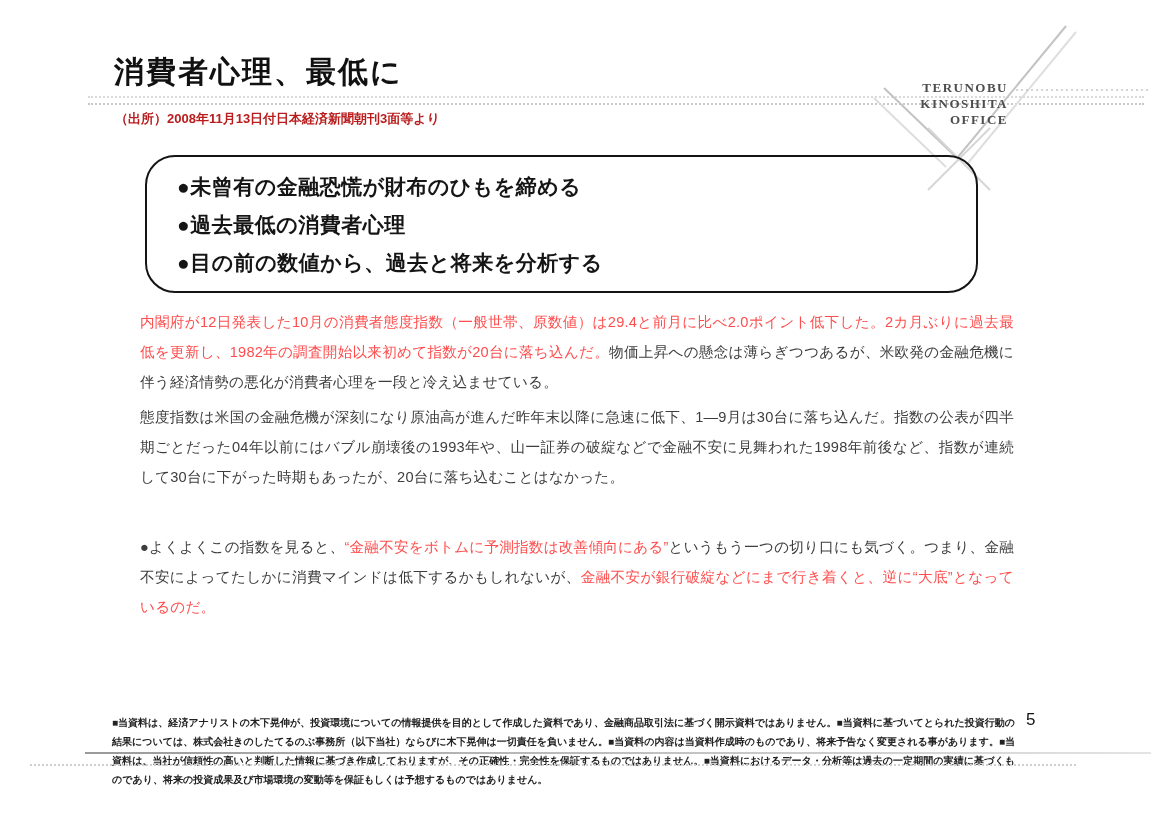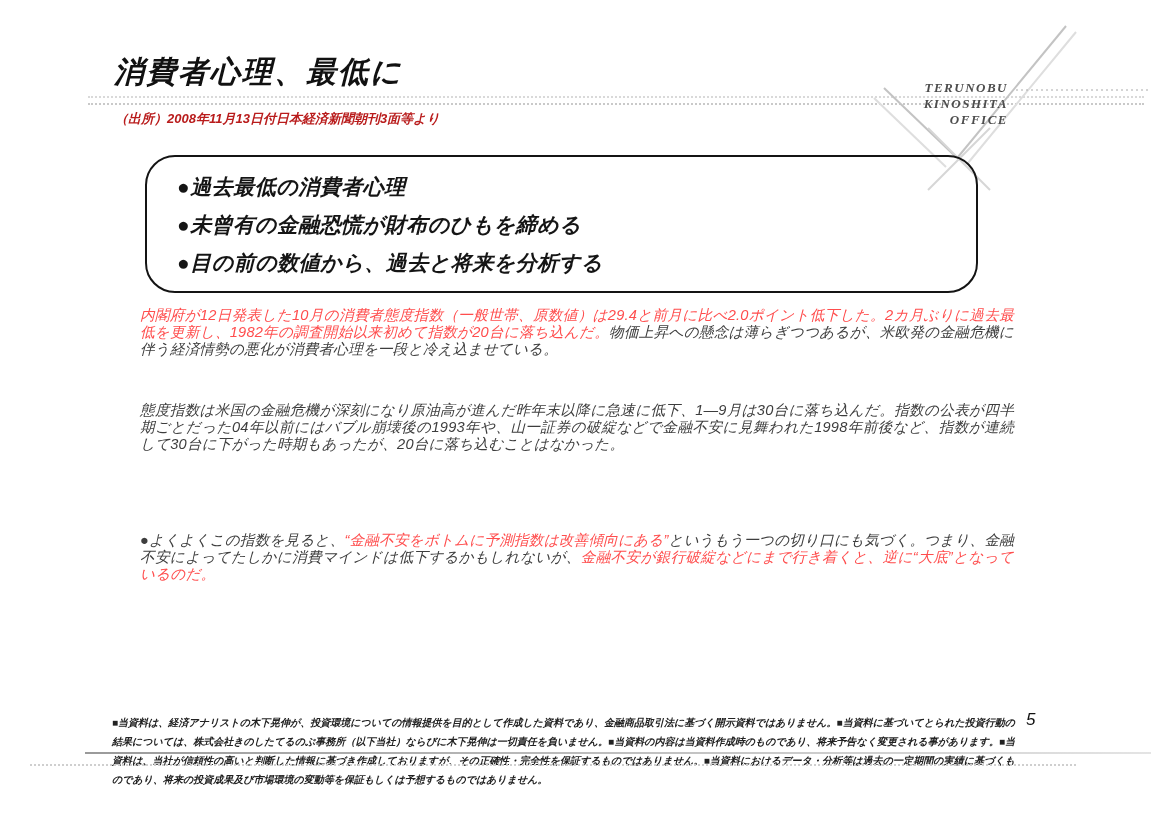--- a/index.html
+++ b/index.html
@@ -1,19 +1,18 @@
 <!DOCTYPE html>
 <html style="--red: #ff4d4d; --text: #3d3d3d;"><head>
 <meta charset="utf-8">
 <style>
   html,body{margin:0;padding:0;background:#fff;}
   .slide{
     position:relative;width:1155px;height:788px;background:#ffffff;overflow:hidden;
     font-family:"Liberation Sans","DejaVu Sans",sans-serif;
-    font-style:italic;
   }
   .title{
     position:absolute;left:114px;top:52px;font-size:30px;font-weight:bold;
     color:#111;letter-spacing:2px;
   }
   .title-rule-1{position:absolute;left:88px;top:96px;width:1056px;border-top:2px dotted #d9d9d9;}
   .title-rule-2{position:absolute;left:88px;top:103px;width:1056px;border-top:2px dotted #c9c9c9;}
   .source{
     position:absolute;left:115px;top:110px;font-size:13px;font-weight:bold;color:#b91c1c;
   }
@@ -25,21 +24,21 @@
   .decor{position:absolute;left:0;top:0;pointer-events:none;}
   .hl-box{
     position:absolute;left:145px;top:155px;width:833px;height:138px;
     border:2px solid #141414;border-radius:30px;
     display:flex;flex-direction:column;justify-content:space-between;
     padding:16px 0 14px 30px;box-sizing:border-box;
   }
   .hl-bullet{font-size:21px;font-weight:bold;color:#151515;letter-spacing:0.5px;}
   .para{
     position:absolute;left:140px;width:874px;margin:0;
-    font-size:14.6px;line-height:17px;color:var(--text);
+    font-size:14.6px;line-height:30px;color:var(--text);
     text-align:justify;letter-spacing:0.2px;
   }
   .seg-red{color:var(--red);}
   .seg-blk{color:var(--text);}
   .disclaimer{
     position:absolute;left:112px;top:713px;width:903px;
     font-size:10px;line-height:19px;color:#222;text-align:justify;font-weight:bold;
   }
   .page-number{position:absolute;left:1026px;top:710px;font-size:17px;color:#111;}
   .footer-line-1{
@@ -71,22 +70,22 @@
     <line x1="1016" y1="90" x2="1148" y2="90" stroke="#aaaaaa" stroke-width="1" stroke-dasharray="2,3"></line>
   </svg>
 
   <div class="logo">
     <div>TERUNOBU</div>
     <div>KINOSHITA</div>
     <div>OFFICE</div>
   </div>
 
   <div class="hl-box">
+    <div class="hl-bullet">●未曾有の金融恐慌が財布のひもを締める</div>
     <div class="hl-bullet">●過去最低の消費者心理</div>
-    <div class="hl-bullet">●未曾有の金融恐慌が財布のひもを締める</div>
     <div class="hl-bullet">●目の前の数値から、過去と将来を分析する</div>
   </div>
 
   <p class="para" style="top:307px"><span class="seg-red">内閣府が12日発表した10月の消費者態度指数（一般世帯、原数値）は29.4と前月に比べ2.0ポイント低下した。2カ月ぶりに過去最低を更新し、1982年の調査開始以来初めて指数が20台に落ち込んだ。</span><span class="seg-blk">物価上昇への懸念は薄らぎつつあるが、米欧発の金融危機に伴う経済情勢の悪化が消費者心理を一段と冷え込ませている。</span></p>
 
   <p class="para" style="top:402px"><span class="seg-blk">態度指数は米国の金融危機が深刻になり原油高が進んだ昨年末以降に急速に低下、1―9月は30台に落ち込んだ。指数の公表が四半期ごとだった04年以前にはバブル崩壊後の1993年や、山一証券の破綻などで金融不安に見舞われた1998年前後など、指数が連続して30台に下がった時期もあったが、20台に落ち込むことはなかった。</span></p>
 
 
   <p class="para" style="top:532px"><span class="seg-blk">●よくよくこの指数を見ると、</span><span class="seg-red">“金融不安をボトムに予測指数は改善傾向にある”</span><span class="seg-blk">というもう一つの切り口にも気づく。つまり、金融不安によってたしかに消費マインドは低下するかもしれないが、</span><span class="seg-red">金融不安が銀行破綻などにまで行き着くと、逆に“大底”となっているのだ。</span></p>
 

